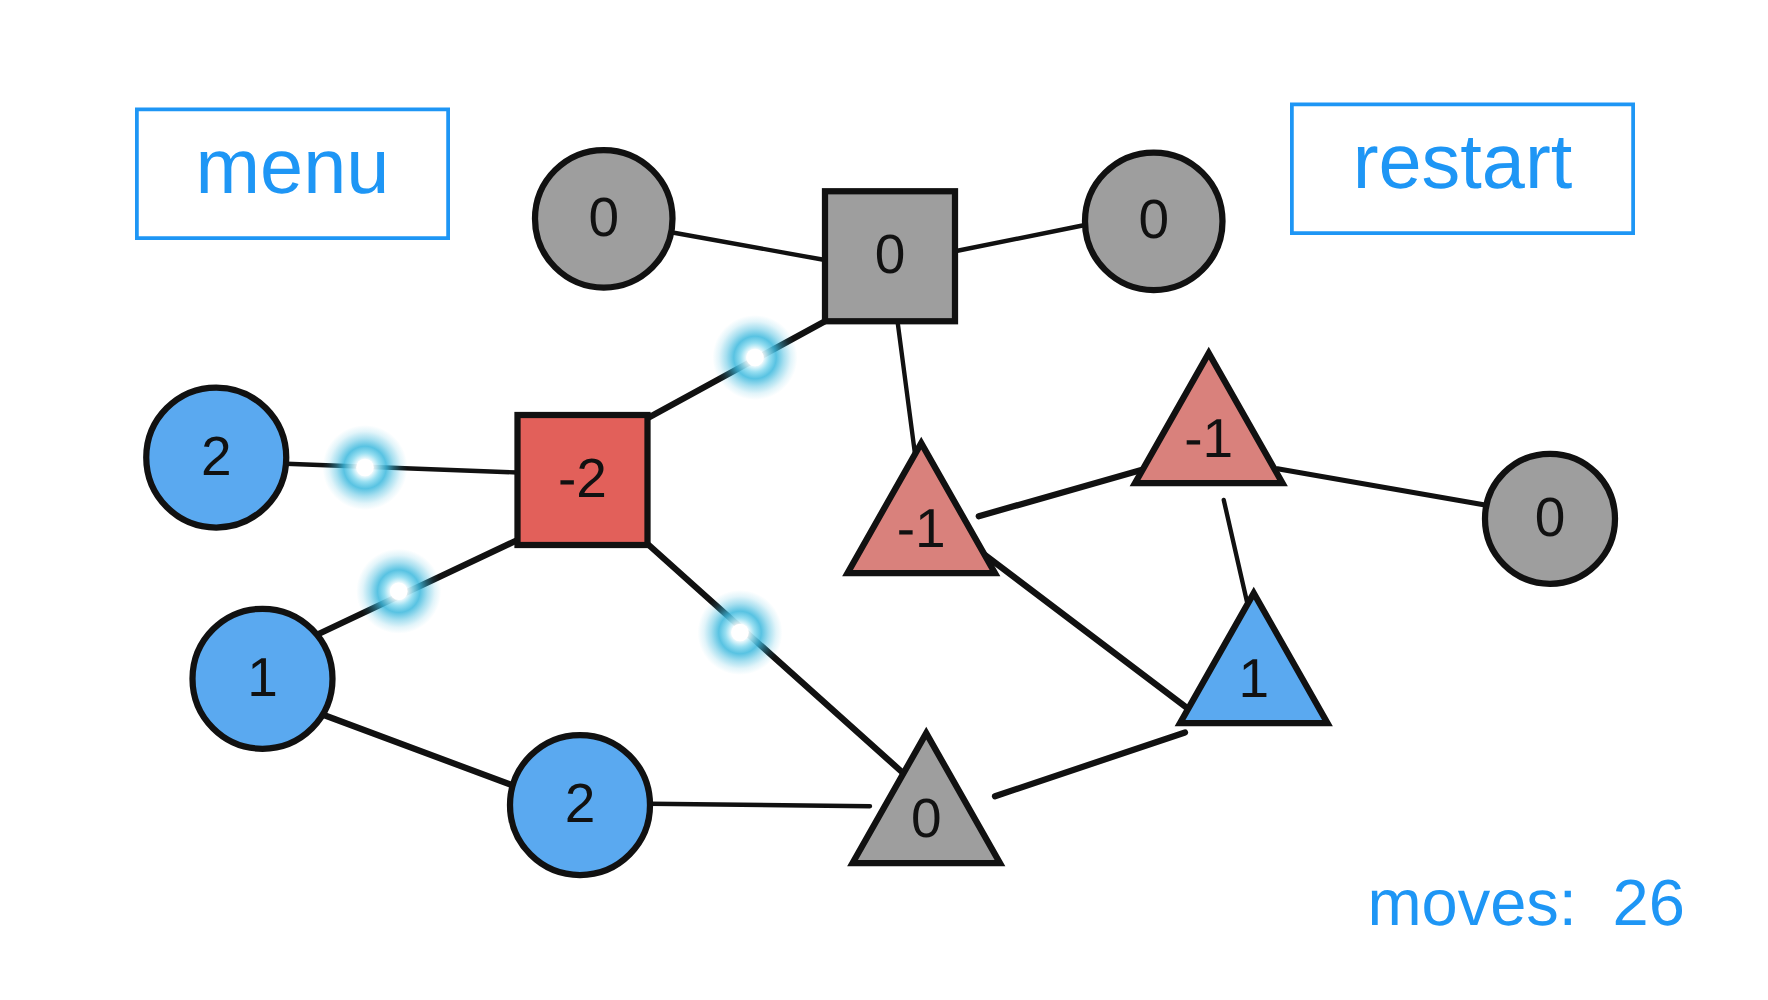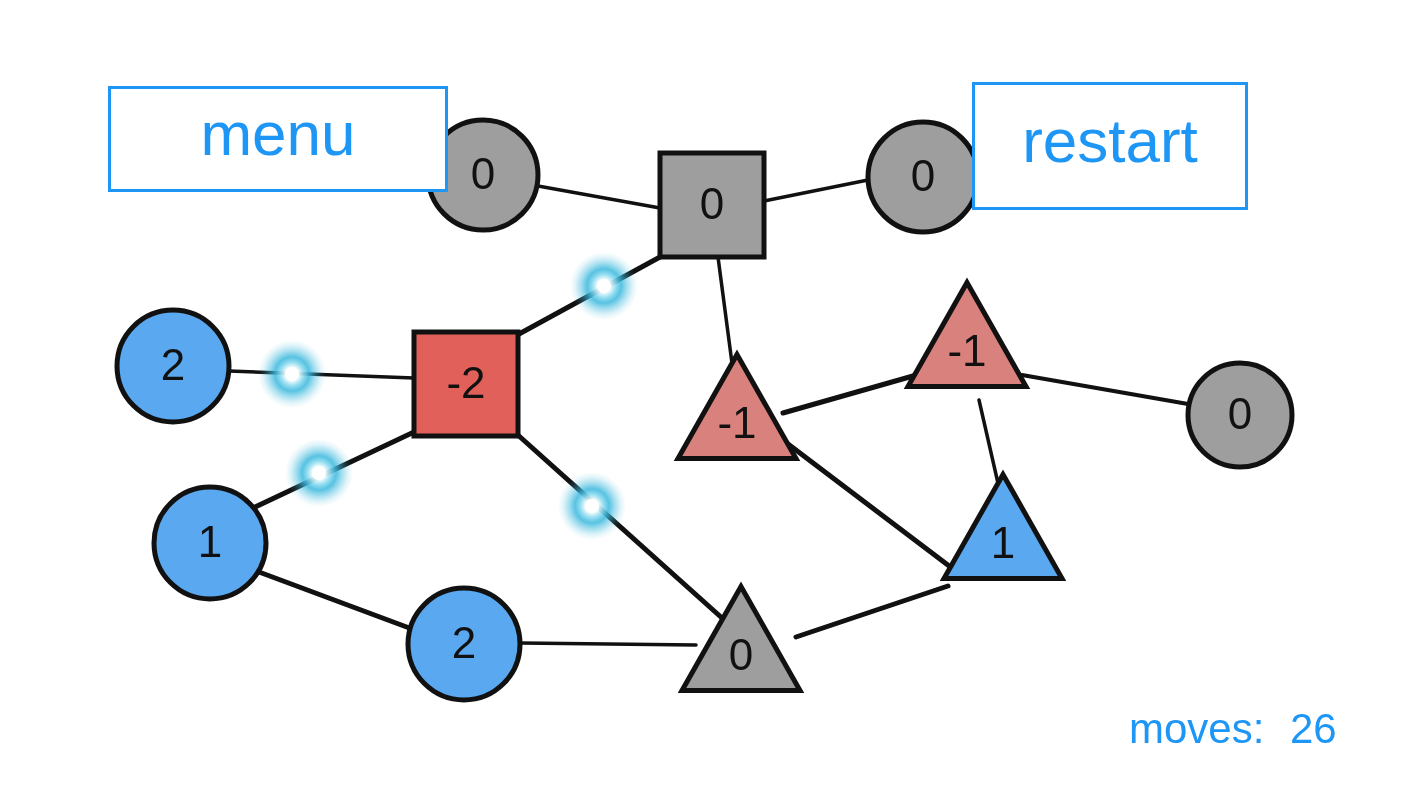--- a/index.html
+++ b/index.html
@@ -38,36 +38,36 @@
     display: flex;
     align-items: center;
     justify-content: center;
     padding: 0 14px 10px 14px;
     cursor: pointer;
     user-select: none;
   }
   #menu-button {
     left: 108px;
     top: 86px;
-    width: 340px;
+    width: 252px;
     height: 106px;
   }
   #restart-button {
-    left: 972px;
+    left: 1032px;
     top: 82px;
     width: 276px;
-    height: 128px;
+    height: 106px;
   }
   #scorebox {
     position: absolute;
     right: 58px;
     bottom: 46px;
     color: #1e96f5;
     font-family: "Liberation Sans", sans-serif;
-    font-size: 42px;
+    font-size: 52px;
     line-height: 1.18;
     text-align: right;
     user-select: none;
     white-space: nowrap;
   }
   .score-row {
     display: block;
   }
   .score-label {
     display: inline-block;

